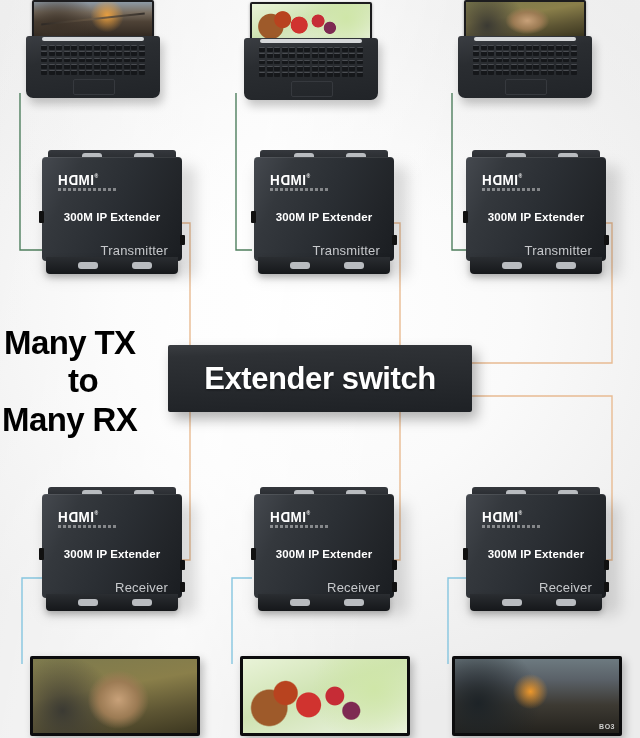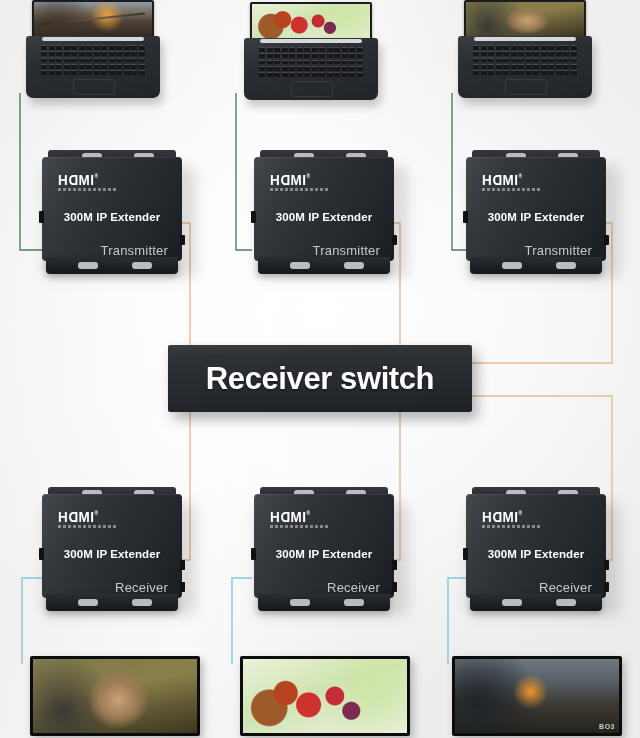--- a/index.html
+++ b/index.html
@@ -645,23 +645,28 @@
       <div class="hdmi">H<span class="d">D</span>MI<sup style="font-size:5px">®</sup></div>
       <div class="hdmi-sub"></div>
       <div class="model">300M IP Extender</div>
       <div class="role">Transmitter</div>
     </div>
     <div class="botbar"></div>
     <div class="foot" style="left:40px; bottom:5px;"></div>
     <div class="foot" style="left:94px; bottom:5px;"></div>
   </div>
 
+  <div id="caption">
+    <div class="l1">Many TX</div>
+    <div class="l2">to</div>
+    <div class="l3">Many RX</div>
+  </div>
 
   <div id="switch">
-    <span class="label">Receiver switch</span>
+    <span class="label">Extender switch</span>
   </div>
 
   <div class="box" style="left:38px; top:487px;">
     <div class="shadow"></div>
     <div class="topbar"></div>
     <div class="foot" style="left:44px; top:3px;"></div>
     <div class="foot" style="left:96px; top:3px;"></div>
     <div class="body">
       <div class="port" style="top:54px;"></div>
       <div class="port-r" style="top:66px;"></div>

